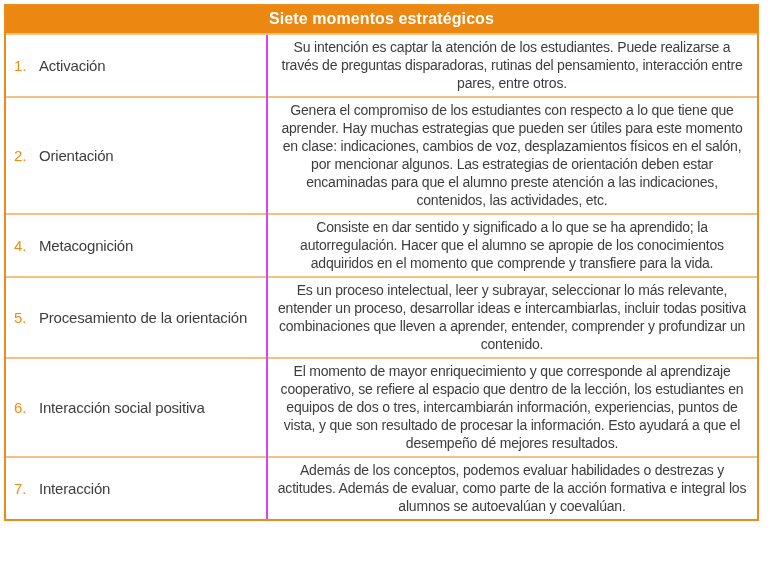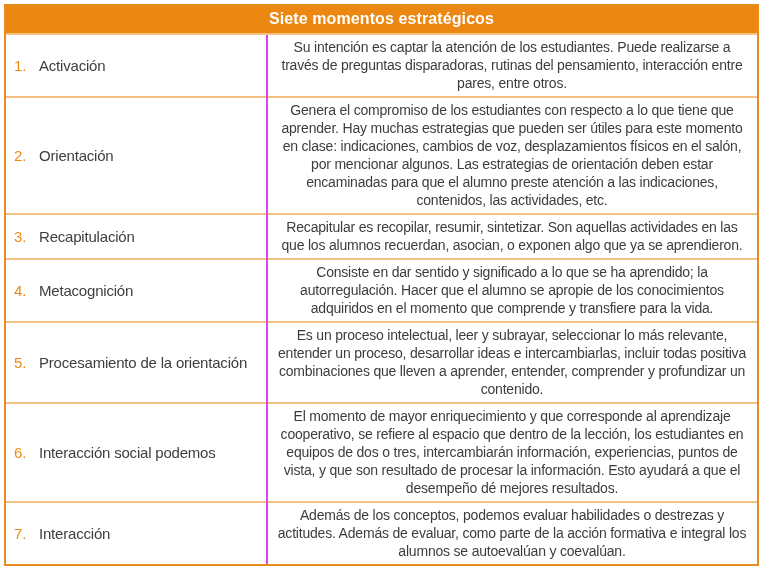--- a/index.html
+++ b/index.html
@@ -86,44 +86,38 @@
       <td class="desc-cell">Su intención es captar la atención de los estudiantes. Puede realizarse a través de preguntas disparadoras, rutinas del pensamiento, interacción entre pares, entre otros.</td>
     </tr>
 
     <tr class="moment-row">
       <td class="label-cell">
         <span class="moment-number">2.</span><span class="moment-label">Orientación</span>
       </td>
       <td class="desc-cell">Genera el compromiso de los estudiantes con respecto a lo que tiene que aprender. Hay muchas estrategias que pueden ser útiles para este momento en clase: indicaciones, cambios de voz, desplazamientos físicos en el salón, por mencionar algunos. Las estrategias de orientación deben estar encaminadas para que el alumno preste atención a las indicaciones, contenidos, las actividades, etc.</td>
     </tr>
 
-    <tr class="moment-row">
-      <td class="label-cell">
-        <span class="moment-number">3.</span><span class="moment-label">Recapitulación</span>
-      </td>
-      <td class="desc-cell">Recapitular es recopilar, resumir, sintetizar. Son aquellas actividades en las que los alumnos recuerdan, asocian, o exponen algo que ya se aprendieron.</td>
-    </tr>
 
     <tr class="moment-row">
       <td class="label-cell">
         <span class="moment-number">4.</span><span class="moment-label">Metacognición</span>
       </td>
       <td class="desc-cell">Consiste en dar sentido y significado a lo que se ha aprendido; la autorregulación. Hacer que el alumno se apropie de los conocimientos adquiridos en el momento que comprende y transfiere para la vida.</td>
     </tr>
 
     <tr class="moment-row">
       <td class="label-cell">
         <span class="moment-number">5.</span><span class="moment-label">Procesamiento de la orientación</span>
       </td>
       <td class="desc-cell">Es un proceso intelectual, leer y subrayar, seleccionar lo más relevante, entender un proceso, desarrollar ideas e intercambiarlas, incluir todas positiva combinaciones que lleven a aprender, entender, comprender y profundizar un contenido.</td>
     </tr>
 
     <tr class="moment-row">
       <td class="label-cell">
-        <span class="moment-number">6.</span><span class="moment-label">Interacción social podemos</span>
+        <span class="moment-number">6.</span><span class="moment-label">Interacción social positiva</span>
       </td>
       <td class="desc-cell">El momento de mayor enriquecimiento y que corresponde al aprendizaje cooperativo, se refiere al espacio que dentro de la lección, los estudiantes en equipos de dos o tres, intercambiarán información, experiencias, puntos de vista, y que son resultado de procesar la información. Esto ayudará a que el desempeño dé mejores resultados.</td>
     </tr>
 
     <tr class="moment-row">
       <td class="label-cell">
         <span class="moment-number">7.</span><span class="moment-label">Interacción</span>
       </td>
       <td class="desc-cell">Además de los conceptos, podemos evaluar habilidades o destrezas y actitudes. Además de evaluar, como parte de la acción formativa e integral los alumnos se autoevalúan y coevalúan.</td>
     </tr>

